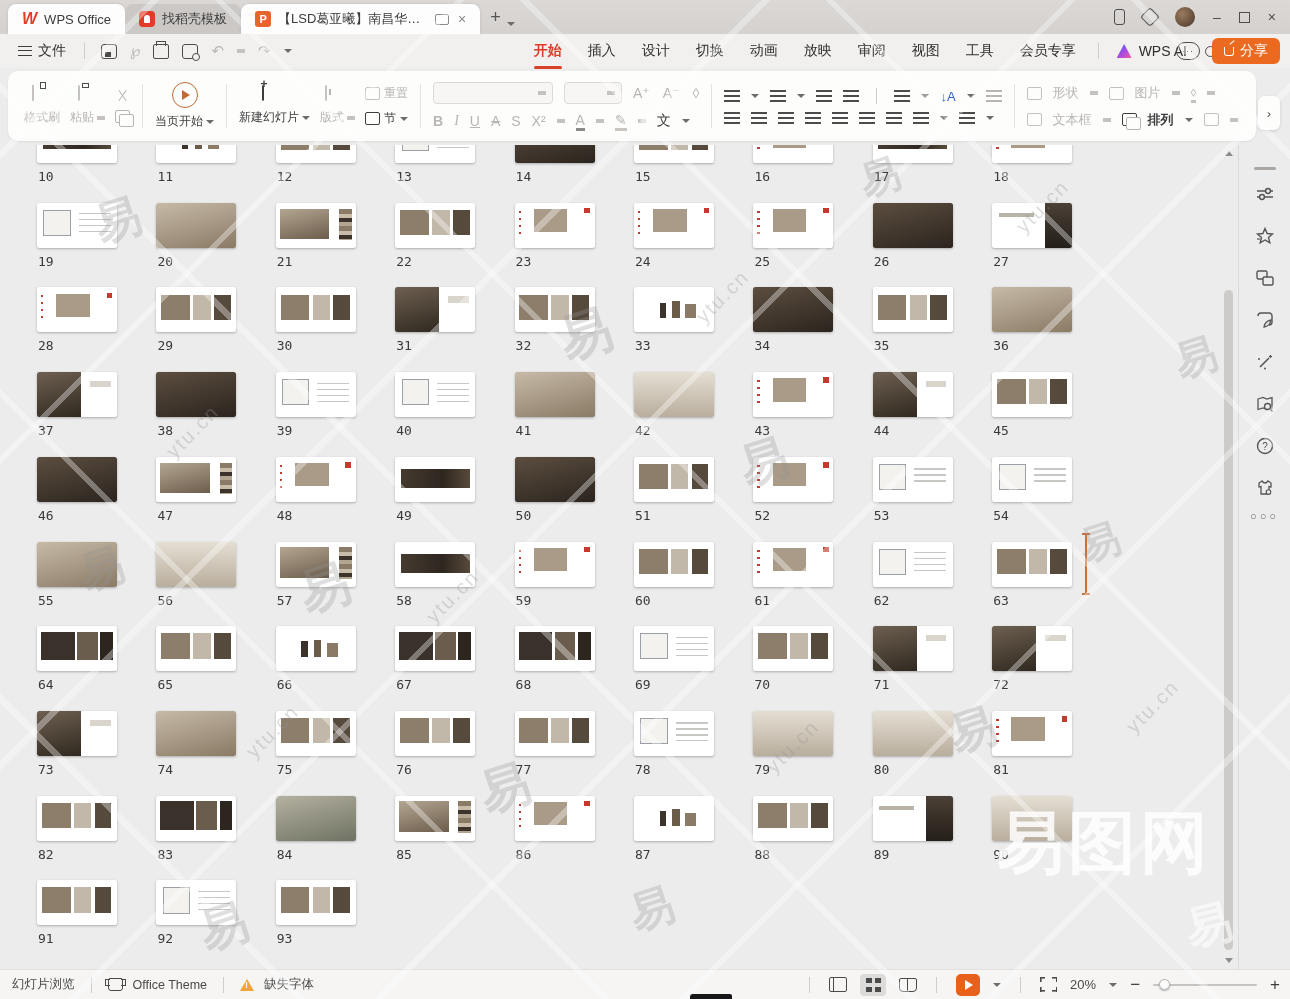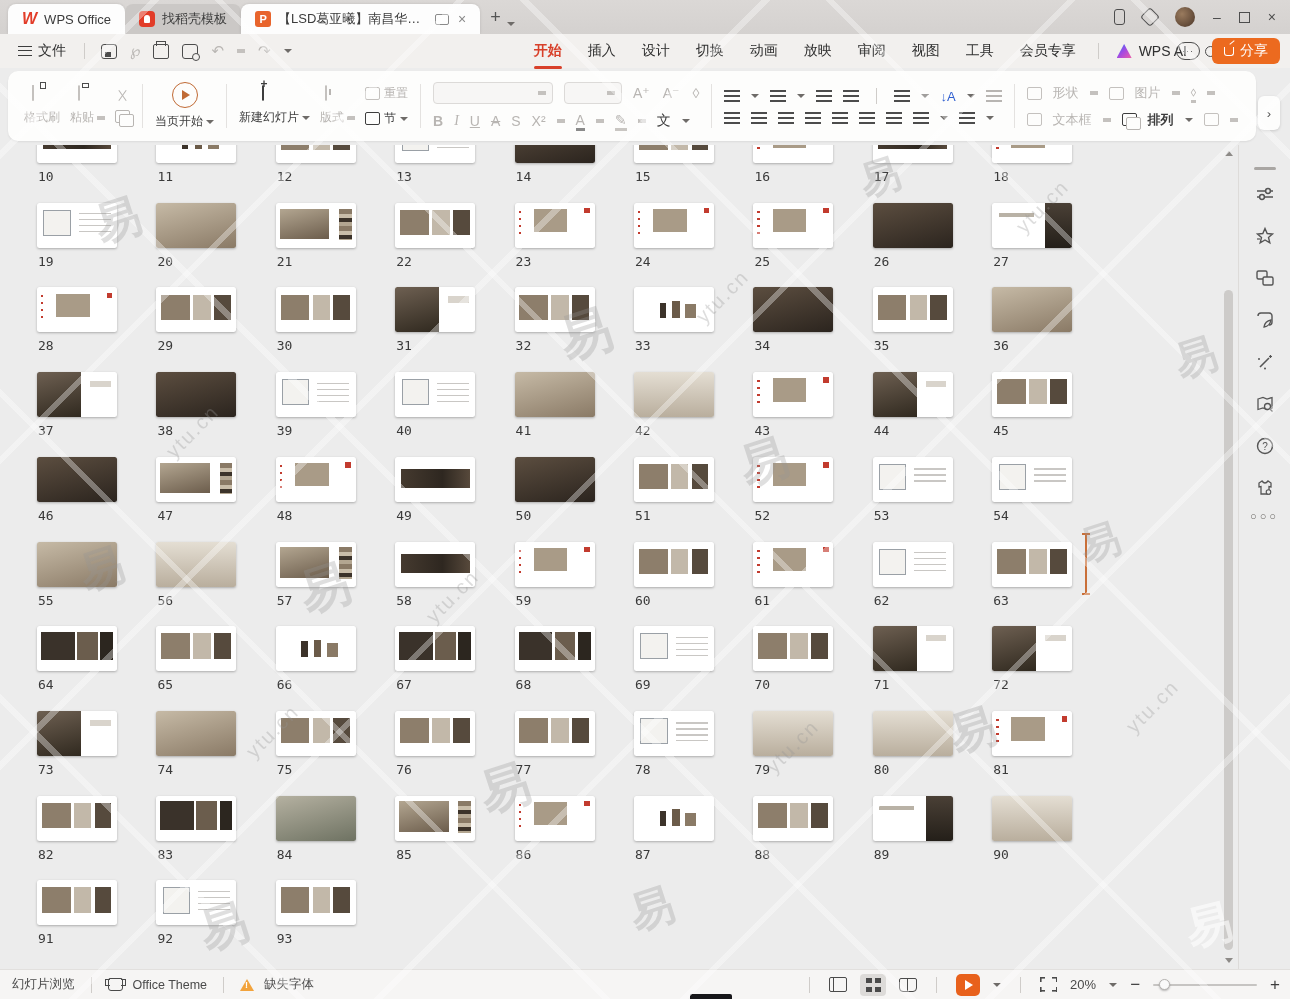--- a/index.html
+++ b/index.html
@@ -1026,20 +1026,21 @@
     <span class="zoom-track">
         <span class="zoom-knob"></span>
       </span>
     <span class="zoom-sign">+</span>
   </div>
 </div>
 <div class="taskbar-notch"></div>
 
 <div class="wm-layer">
   <div class="wm-lines"></div>
+  <div class="wm-brand">易图网</div>
   <div class="wm-brand2">易</div>
 <span class="wm-glyph" style="left: 95px; top: 190px; font-size: 46px;">易</span>
     <span class="wm-glyph" style="left: 560px; top: 300px; font-size: 52px;">易</span>
     <span class="wm-glyph" style="left: 860px; top: 150px; font-size: 40px;">易</span>
     <span class="wm-glyph" style="left: 300px; top: 555px; font-size: 50px;">易</span>
     <span class="wm-glyph" style="left: 80px; top: 540px; font-size: 44px;">易</span>
     <span class="wm-glyph" style="left: 740px; top: 430px; font-size: 48px;">易</span>
     <span class="wm-glyph" style="left: 1175px; top: 330px; font-size: 42px;">易</span>
     <span class="wm-glyph" style="left: 480px; top: 755px; font-size: 50px;">易</span>
     <span class="wm-glyph" style="left: 950px; top: 700px; font-size: 46px;">易</span>

